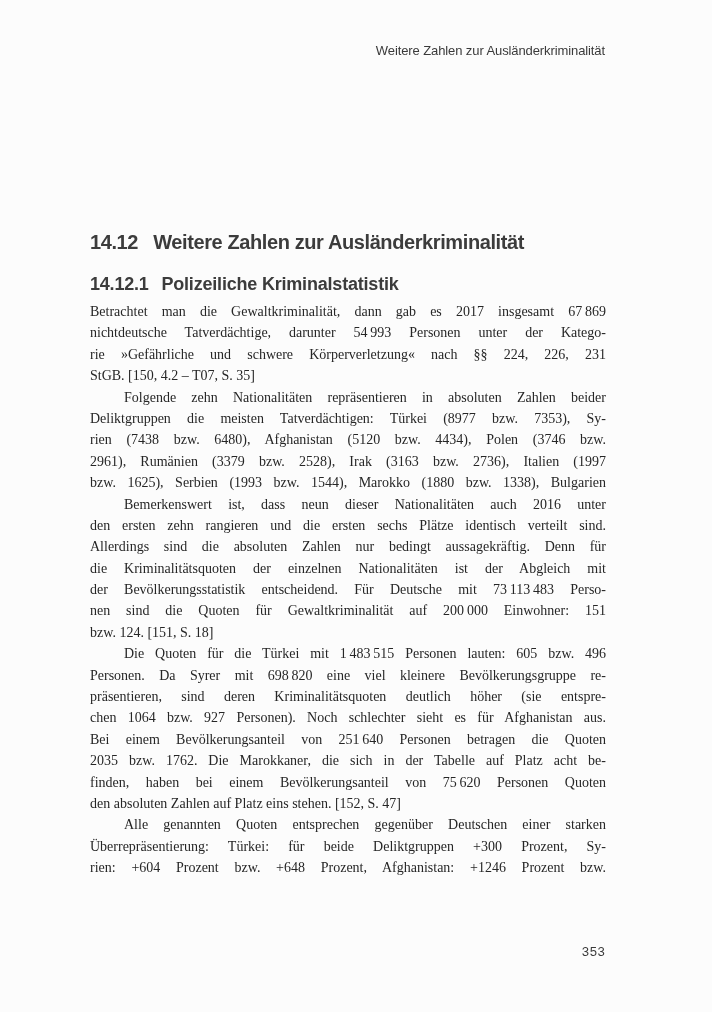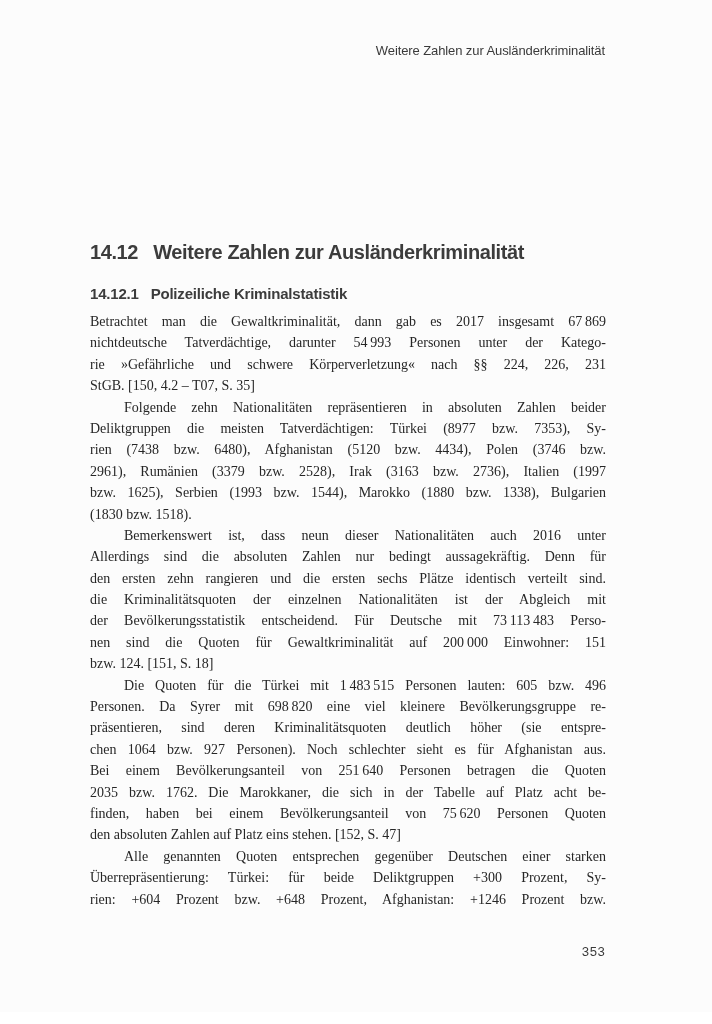--- a/index.html
+++ b/index.html
@@ -18,37 +18,37 @@
     font-family: "Liberation Sans", sans-serif;
     font-size: 13px;
     line-height: 16px;
     font-weight: 400;
     color: #3a3a3a;
     letter-spacing: -0.1px;
   }
   .content {
     position: absolute;
     left: 90px;
-    top: 239px;
+    top: 229px;
     width: 516px;
   }
   .section-heading {
     margin: 0 0 19px 0;
     font-family: "Liberation Sans", sans-serif;
     font-size: 20px;
     line-height: 26px;
     font-weight: 700;
     color: #3c3c3c;
     letter-spacing: -0.4px;
   }
   .sec-num { margin-right: 10px; }
   .subsection-heading {
     margin: 0 0 7px 0;
     font-family: "Liberation Sans", sans-serif;
-    font-size: 15px;
+    font-size: 18px;
     line-height: 20px;
     font-weight: 700;
     color: #3c3c3c;
     letter-spacing: -0.2px;
   }
   .sub-num { margin-right: 8px; }
   .body-text {
     font-family: "Liberation Serif", serif;
     font-size: 14px;
     line-height: 21.4px;
@@ -94,24 +94,23 @@
     <div class="body-text" id="body-text">
         <div class="line">Betrachtet man die Gewaltkriminalität, dann gab es 2017 insgesamt 67 869</div>
         <div class="line">nichtdeutsche Tatverdächtige, darunter 54 993 Personen unter der Katego-</div>
         <div class="line">rie »Gefährliche und schwere Körperverletzung« nach §§ 224, 226, 231</div>
         <div class="line par-end">StGB. [150, 4.2 – T07, S. 35]</div>
         <div class="line indent">Folgende zehn Nationalitäten repräsentieren in absoluten Zahlen beider</div>
         <div class="line">Deliktgruppen die meisten Tatverdächtigen: Türkei (8977 bzw. 7353), Sy-</div>
         <div class="line">rien (7438 bzw. 6480), Afghanistan (5120 bzw. 4434), Polen (3746 bzw.</div>
         <div class="line">2961), Rumänien (3379 bzw. 2528), Irak (3163 bzw. 2736), Italien (1997</div>
         <div class="line">bzw. 1625), Serbien (1993 bzw. 1544), Marokko (1880 bzw. 1338), Bulgarien</div>
-        <div class="line par-end">(1830 bzw. 1518).</div>
         <div class="line indent">Bemerkenswert ist, dass neun dieser Nationalitäten auch 2016 unter</div>
+        <div class="line">den ersten zehn rangieren und die ersten sechs Plätze identisch verteilt sind.</div>
         <div class="line">Allerdings sind die absoluten Zahlen nur bedingt aussagekräftig. Denn für</div>
-        <div class="line">den ersten zehn rangieren und die ersten sechs Plätze identisch verteilt sind.</div>
         <div class="line">die Kriminalitätsquoten der einzelnen Nationalitäten ist der Abgleich mit</div>
         <div class="line">der Bevölkerungsstatistik entscheidend. Für Deutsche mit 73 113 483 Perso-</div>
         <div class="line">nen sind die Quoten für Gewaltkriminalität auf 200 000 Einwohner: 151</div>
         <div class="line par-end">bzw. 124. [151, S. 18]</div>
         <div class="line indent">Die Quoten für die Türkei mit 1 483 515 Personen lauten: 605 bzw. 496</div>
         <div class="line">Personen. Da Syrer mit 698 820 eine viel kleinere Bevölkerungsgruppe re-</div>
         <div class="line">präsentieren, sind deren Kriminalitätsquoten deutlich höher (sie entspre-</div>
         <div class="line">chen 1064 bzw. 927 Personen). Noch schlechter sieht es für Afghanistan aus.</div>
         <div class="line">Bei einem Bevölkerungsanteil von 251 640 Personen betragen die Quoten</div>
         <div class="line">2035 bzw. 1762. Die Marokkaner, die sich in der Tabelle auf Platz acht be-</div>

